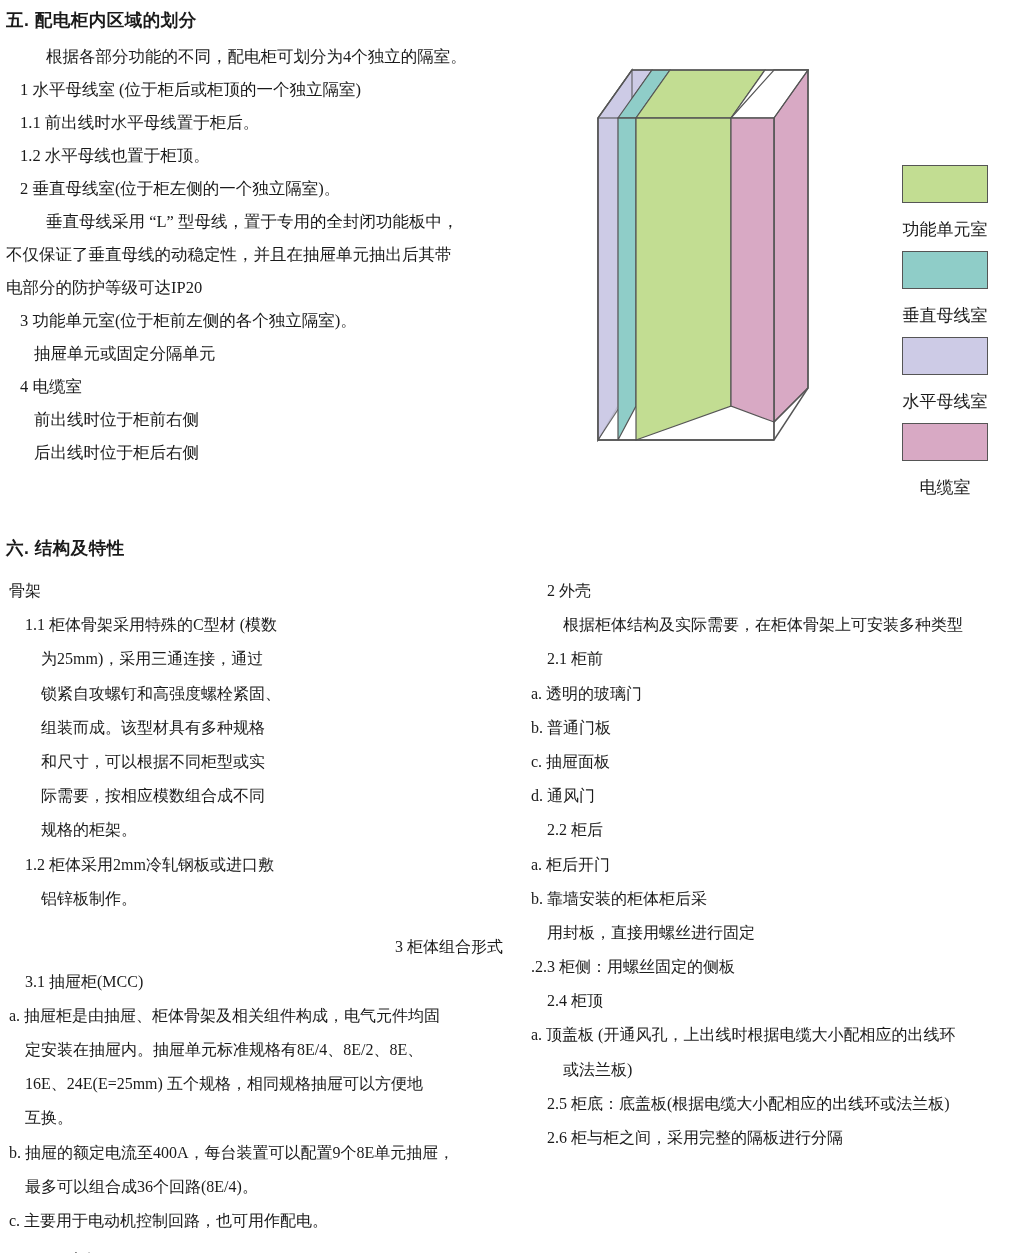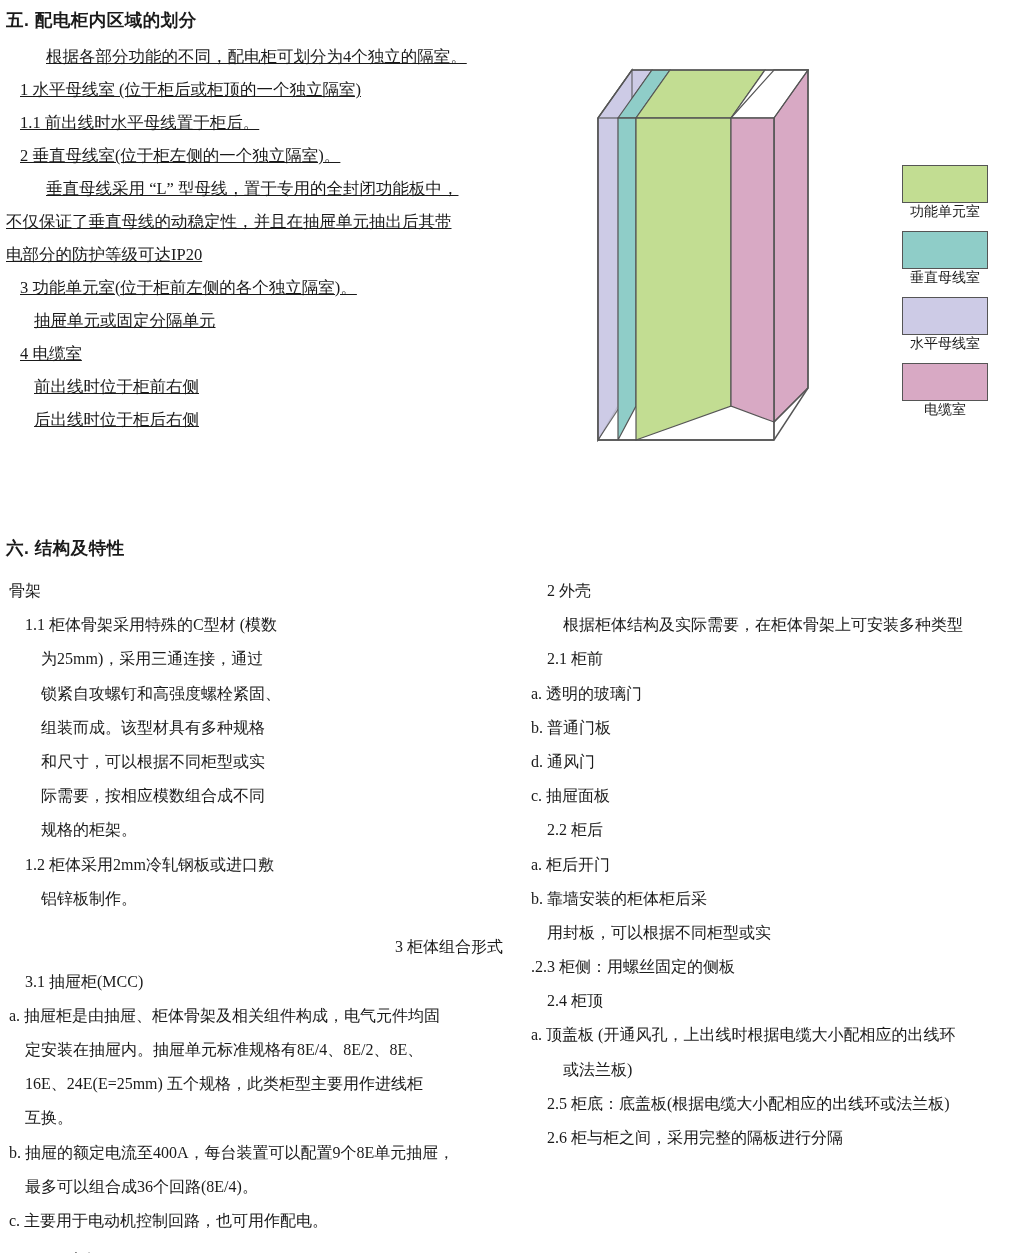--- a/index.html
+++ b/index.html
@@ -43,21 +43,20 @@
     position: absolute;
     left: 6px;
     top: 42px;
     width: 520px;
     font-size: 16.5px;
     line-height: 1.85;
   }
   #sec5-text p {
     margin: 0 0 0.15em 0;
     white-space: pre-wrap;
-    text-decoration: underline;
   }
   .ind0 { text-indent: 0; }
   .ind1 { padding-left: 14px; }
   .ind2 { padding-left: 28px; }
   .hang { text-indent: 40px; }
 
   
   #diagram {
     position: absolute;
     left: 560px;
@@ -75,22 +74,22 @@
     text-align: center;
     margin-bottom: 10px;
   }
   .legend-swatch {
     width: 84px;
     height: 36px;
     margin: 0 auto;
     border: 1px solid #555;
   }
   .legend-label {
-    font-size: 14px;
-    margin-top: 0;
+    font-size: 17px;
+    margin-top: 15px;
     font-family: "Liberation Serif", serif;
   }
 
   
   #col-left {
     position: absolute;
     left: 6px;
     top: 572px;
     width: 500px;
     font-size: 16px;
@@ -117,20 +116,21 @@
 <body>
 
 <div class="page">
 
   <h2 class="section-title" id="sec5-title">五. 配电柜内区域的划分</h2>
 
   <div id="sec5-text">
     <p class="hang">根据各部分功能的不同，配电柜可划分为4个独立的隔室。</p>
     <p class="ind1">1 水平母线室 (位于柜后或柜顶的一个独立隔室)</p>
     <p class="ind1">1.1 前出线时水平母线置于柜后。</p>
+    <p class="ind1">1.2 水平母线也置于柜顶。</p>
     <p class="ind1">2 垂直母线室(位于柜左侧的一个独立隔室)。</p>
     <p class="hang">垂直母线采用 “L” 型母线，置于专用的全封闭功能板中，</p>
     <p class="ind0">不仅保证了垂直母线的动稳定性，并且在抽屉单元抽出后其带</p>
     <p class="ind0">电部分的防护等级可达IP20</p>
     <p class="ind1">3 功能单元室(位于柜前左侧的各个独立隔室)。</p>
     <p class="ind2">抽屉单元或固定分隔单元</p>
     <p class="ind1">4 电缆室</p>
     <p class="ind2">前出线时位于柜前右侧</p>
     <p class="ind2">后出线时位于柜后右侧</p>
   </div>
@@ -197,42 +197,42 @@
     <p class="lvl2">组装而成。该型材具有多种规格</p>
     <p class="lvl2">和尺寸，可以根据不同柜型或实</p>
     <p class="lvl2">际需要，按相应模数组合成不同</p>
     <p class="lvl2">规格的柜架。</p>
     <p class="lvl1">1.2 柜体采用2mm冷轧钢板或进口敷</p>
     <p class="lvl2">铝锌板制作。</p>
     <p class="lvl1 gap-before">3 柜体组合形式</p>
     <p class="lvl1">3.1 抽屉柜(MCC)</p>
     <p>a. 抽屉柜是由抽屉、柜体骨架及相关组件构成，电气元件均固</p>
     <p class="lvl1">定安装在抽屉内。抽屉单元标准规格有8E/4、8E/2、8E、</p>
-    <p class="lvl1">16E、24E(E=25mm) 五个规格，此类柜型主要用作进线柜</p>
+    <p class="lvl1">16E、24E(E=25mm) 五个规格，相同规格抽屉可以方便地</p>
     <p class="lvl1">互换。</p>
     <p>b. 抽屉的额定电流至400A，每台装置可以配置9个8E单元抽屉，</p>
     <p class="lvl1">最多可以组合成36个回路(8E/4)。</p>
     <p>c. 主要用于电动机控制回路，也可用作配电。</p>
     <p class="lvl1 gap-before-sm">3.2  固定柜</p>
     <p class="lvl2">此类柜型主要用作进线柜、联络柜、</p>
 
   </div>
 
   <div id="col-right">
     <p class="lvl1">2 外壳</p>
     <p class="lvl2">根据柜体结构及实际需要，在柜体骨架上可安装多种类型</p>
     <p class="lvl1">2.1 柜前</p>
     <p>a. 透明的玻璃门</p>
     <p>b. 普通门板</p>
+    <p>c. 抽屉面板</p>
     <p>d. 通风门</p>
-    <p>c. 抽屉面板</p>
     <p class="lvl1">2.2 柜后</p>
     <p>a. 柜后开门</p>
     <p>b. 靠墙安装的柜体柜后采</p>
-    <p class="lvl1">用封板，可以根据不同柜型或实</p>
+    <p class="lvl1">用封板，直接用螺丝进行固定</p>
     <p>.2.3 柜侧：用螺丝固定的侧板</p>
     <p class="lvl1">2.4 柜顶</p>
     <p>a. 顶盖板 (开通风孔，上出线时根据电缆大小配相应的出线环</p>
     <p class="lvl2">或法兰板)</p>
     <p class="lvl1">2.5 柜底：底盖板(根据电缆大小配相应的出线环或法兰板)</p>
     <p class="lvl1">2.6 柜与柜之间，采用完整的隔板进行分隔</p>
   </div>
 
 </div>
 

